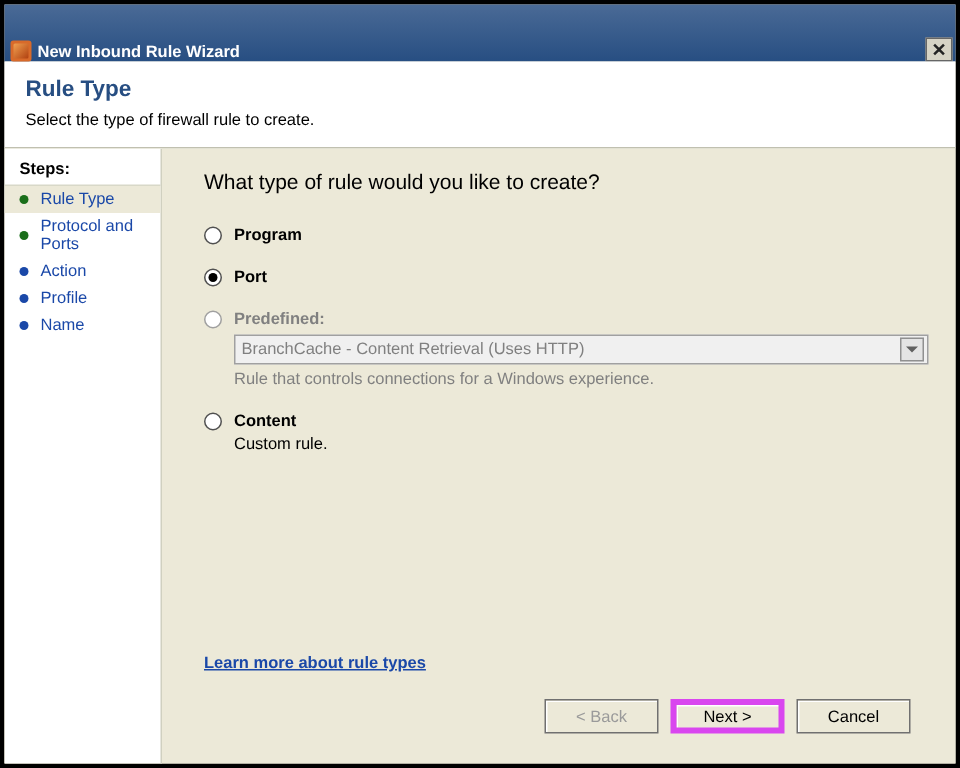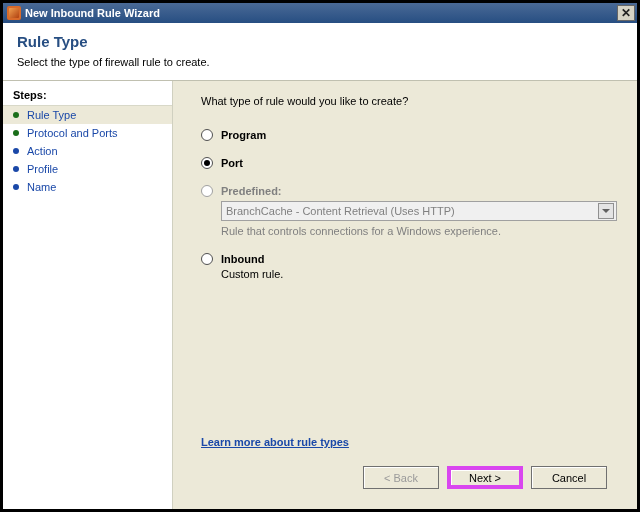--- a/index.html
+++ b/index.html
@@ -18,25 +18,25 @@
     left: 2px;
     top: 2px;
     width: 636px;
     height: 508px;
     background: #ece9d8;
     border: 1px solid #000;
     display: flex;
     flex-direction: column;
   }
   .titlebar {
-    height: 20px;
+    height: 38px;
     background: linear-gradient(to bottom, #4a6a96, #274e82);
     color: #fff;
     display: flex;
-    align-items: center;
+    align-items: flex-end;
     padding: 0 2px 0 4px;
   }
   .title-icon {
     width: 14px;
     height: 14px;
     background: #d86a2a;
     border-radius: 2px;
     margin-right: 4px;
     position: relative;
   }
@@ -123,21 +123,21 @@
     background: #1a48a8;
   }
   .content-pane {
     flex: 1;
     padding: 14px 18px 10px 28px;
     position: relative;
     display: flex;
     flex-direction: column;
   }
   .prompt {
-    font-size: 11px;
+    font-size: 14px;
     margin-bottom: 22px;
   }
   .options {
     flex: 1;
   }
   .opt {
     margin-bottom: 16px;
   }
   .opt-head {
     display: flex;
@@ -177,21 +177,21 @@
     margin-top: 3px;
     color: #000;
   }
   .opt-desc.disabled {
     color: #808080;
   }
   .dropdown {
     margin-left: 20px;
     margin-top: 4px;
     margin-bottom: 4px;
-    width: 396px;
+    width: 463px;
     height: 20px;
     background: #f0f0f0;
     border: 1px solid #a0a0a0;
     display: flex;
     align-items: center;
     padding: 0 2px 0 4px;
     font-size: 11px;
     color: #808080;
   }
   .dropdown-text {
@@ -322,21 +322,21 @@
             <div class="dropdown-btn">
               <div class="chev"></div>
             </div>
           </div>
           <div class="opt-desc disabled">Rule that controls connections for a Windows experience.</div>
         </div>
 
         <div class="opt">
           <div class="opt-head">
             <div class="radio"></div>
-            <div class="opt-label">Inbound</div>
+            <div class="opt-label">Content</div>
           </div>
           <div class="opt-desc">Custom rule.</div>
         </div>
 
       </div>
 
       <div class="learn-link">Learn more about rule types</div>
 
       <div class="button-row">
         <div class="btn disabled">&lt; Back</div>

